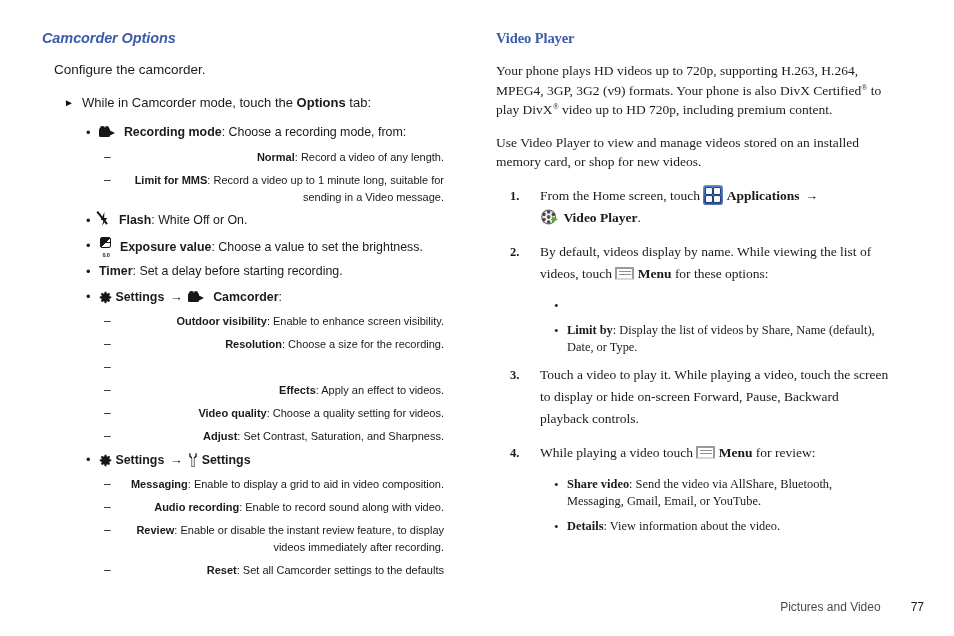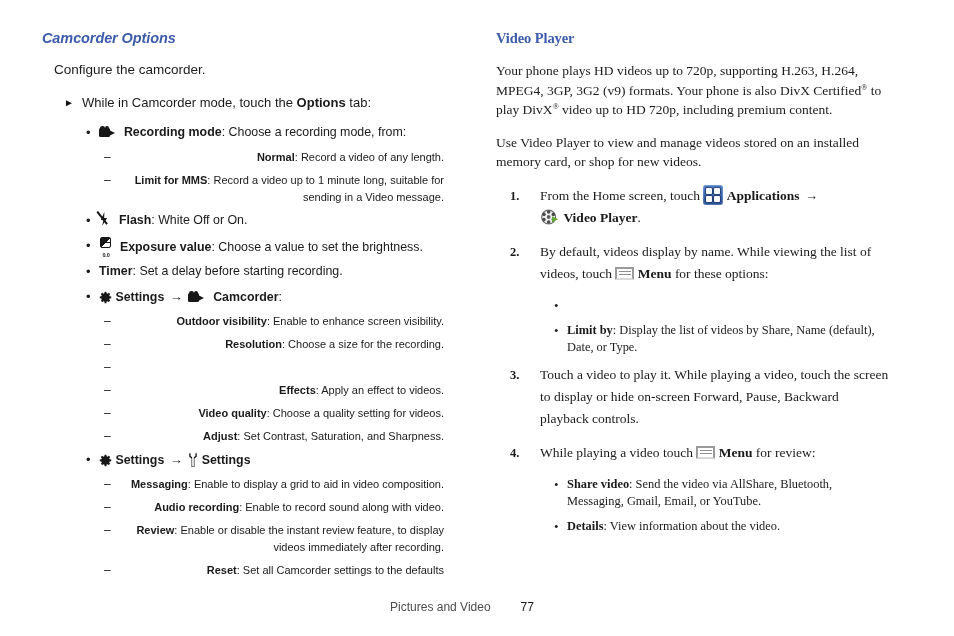--- a/index.html
+++ b/index.html
@@ -261,21 +261,21 @@
   .ico-menu .b1 { top: 4px; }
   .ico-menu .b2 { top: 7.3px; }
 
   .arrow-sep { font-size: 13px; padding: 0 2px; }
 
   
   .footer {
     position: absolute;
     left: 0; right: 30px;
     bottom: 22px;
-    text-align: center;
+    text-align: right;
     font-size: 12px;
     color: #4c4c4c;
   }
   .footer .chap { margin-right: 30px; }
   .footer .pg { color: #1a1a1a; }
 </style>
 </head>
 <body>
 
 <div class="page">

